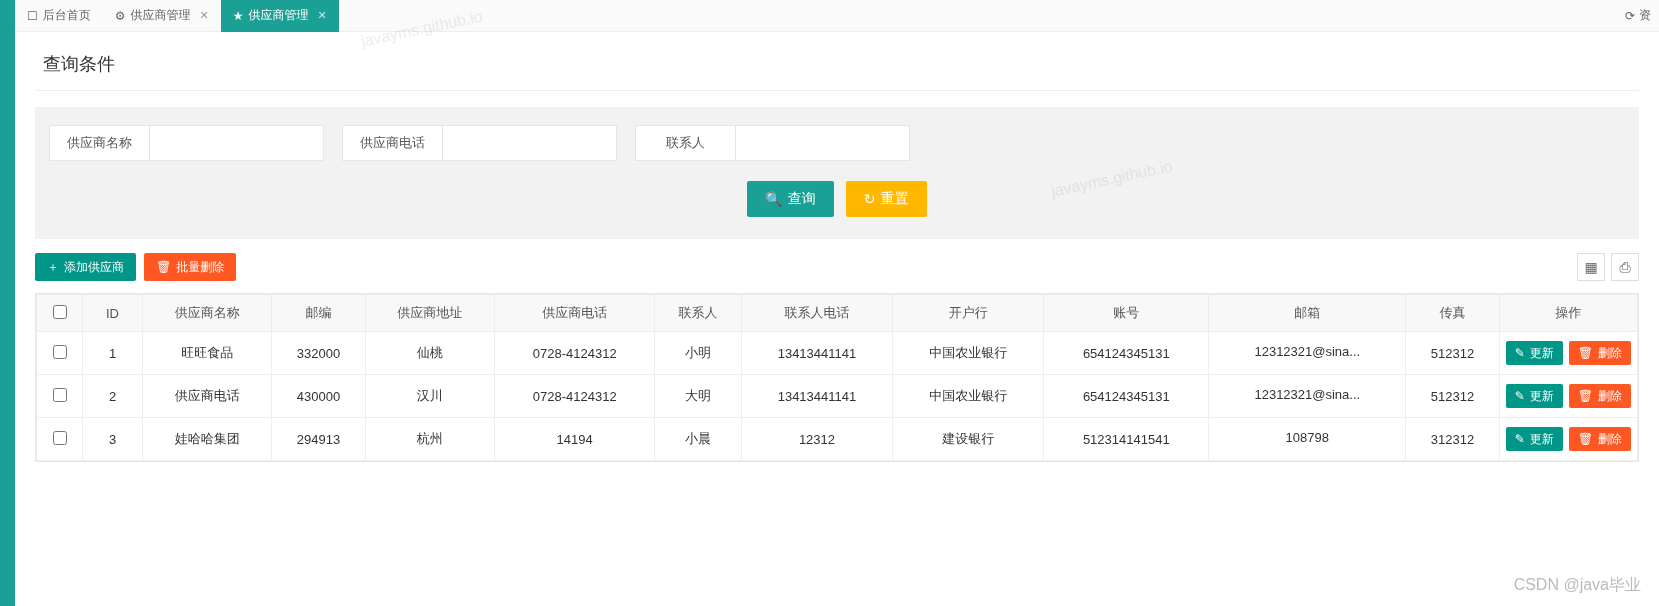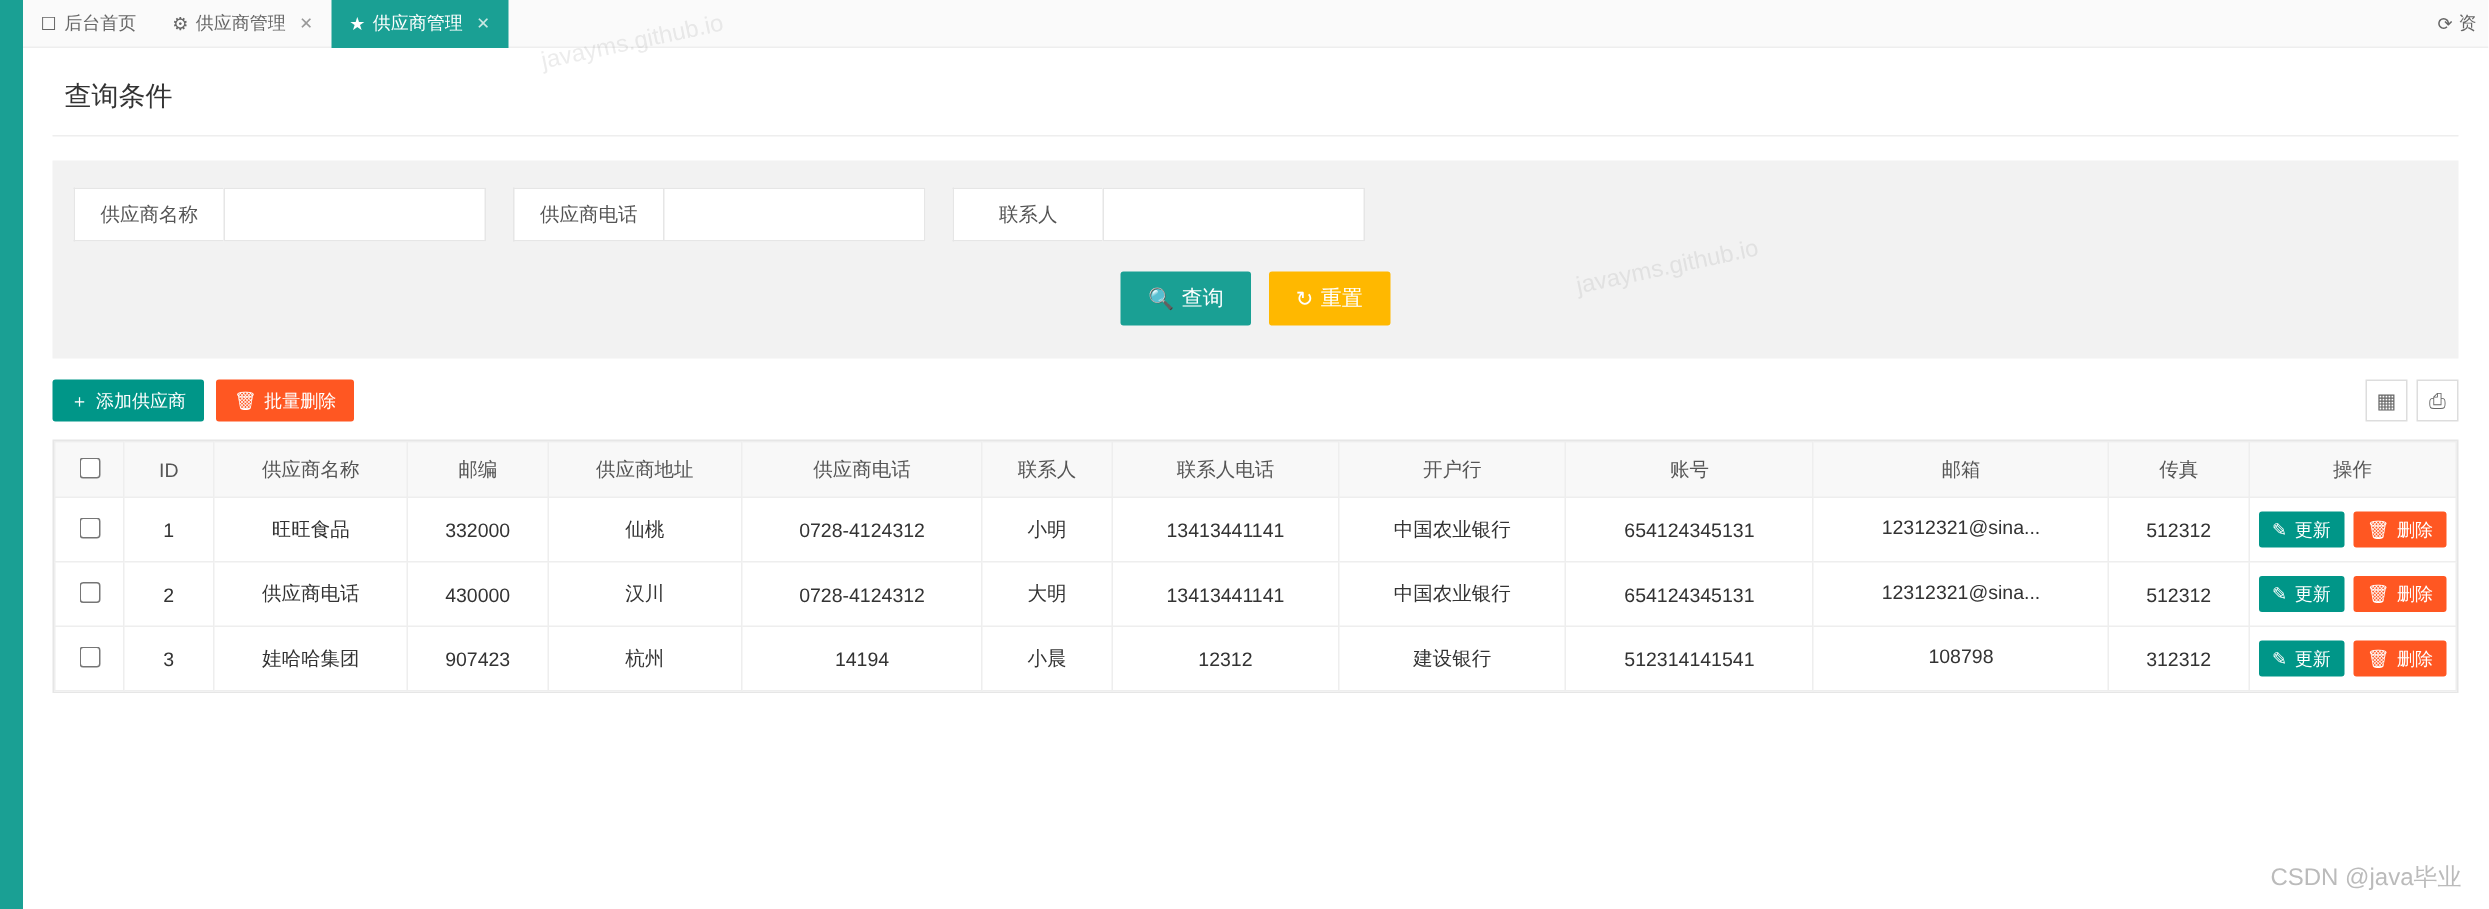--- a/index.html
+++ b/index.html
@@ -208,21 +208,21 @@
           <span>🗑</span>
           <span>删除</span>
         </button>
       </div>
     </td>
             </tr>
             <tr>
     <td class="col-chk"><input type="checkbox" class="chk" style=""></td>
     <td>3</td>
     <td>娃哈哈集团</td>
-    <td>907423</td>
+    <td>294913</td>
     <td>杭州</td>
     <td>14194</td>
     <td>小晨</td>
     <td>12312</td>
     <td>建设银行</td>
     <td>512314141541</td>
     <td><span class="truncate">108798</span></td>
     <td>312312</td>
     <td class="col-op">
       <div class="op-cell">

